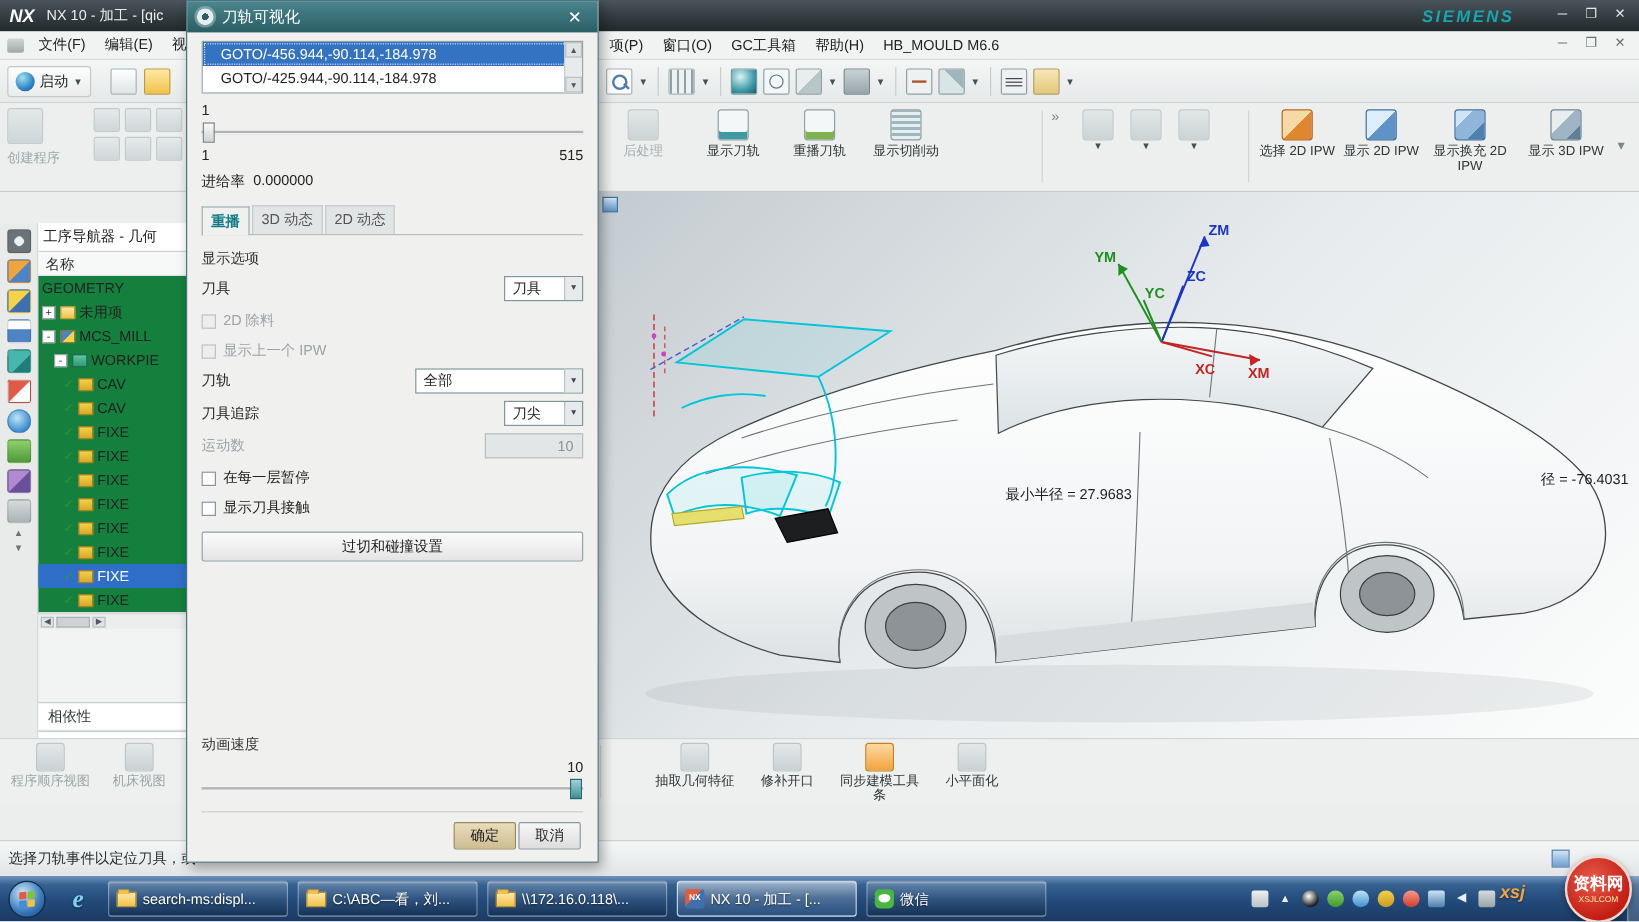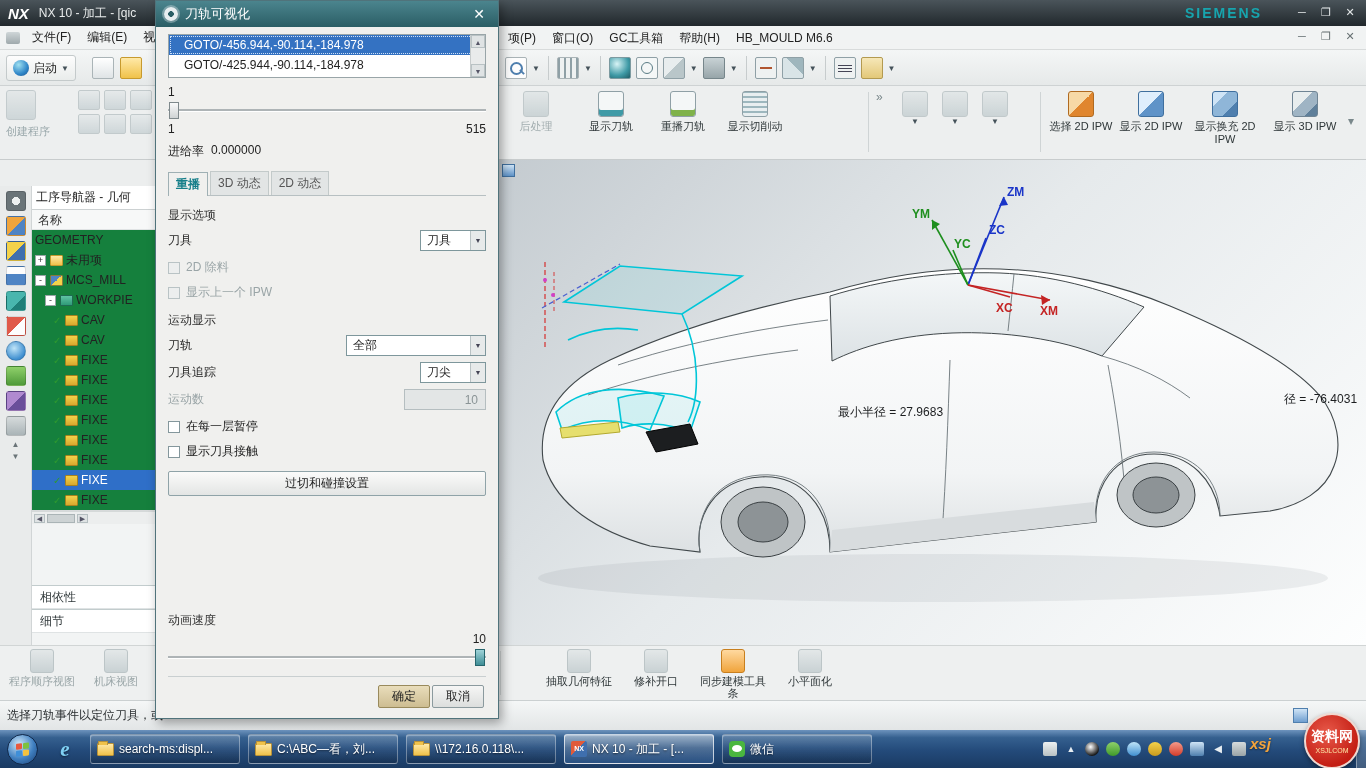--- a/index.html
+++ b/index.html
@@ -3,21 +3,21 @@
 <meta charset="utf-8">
 <style>
   *{margin:0;padding:0;box-sizing:border-box;font-family:"Liberation Sans","DejaVu Sans",sans-serif;}
   html,body{width:1366px;height:768px;overflow:hidden;}
   #screen{position:relative;width:1366px;height:768px;overflow:hidden;background:#eceeee;font-size:12px;color:#222;}
 
   
   .titlebar{position:absolute;left:0;top:0;width:1366px;height:26px;background:linear-gradient(#4a545a,#21282c);display:flex;align-items:center;color:#e6e9ea;z-index:2;}
   .nxlogo{font-weight:bold;font-style:italic;font-size:15px;color:#fff;margin:0 10px 0 8px;}
   .titletext{font-size:12px;color:#e9ecec;}
-  .brand{margin-left:auto;color:#17a5ae;font-weight:bold;letter-spacing:2px;font-size:14px;margin-right:30px;}
+  .brand{margin-left:auto;color:#17a5ae;font-weight:bold;letter-spacing:2px;font-size:14px;margin-right:30px;font-style:italic;}
   .winbtns{display:flex;gap:4px;margin-right:6px;}
   .wbtn{width:20px;height:16px;text-align:center;line-height:15px;font-size:11px;color:#e3e7e8;}
   .ico-min::before{content:"─";} .ico-max::before{content:"❐";} .ico-close::before{content:"✕";}
 
   
   .menubar{position:absolute;left:0;top:26px;width:1366px;height:24px;background:#f1f3f3;border-bottom:1px solid #d8dbdb;display:flex;align-items:center;z-index:1;}
   .mb-ico{width:14px;height:12px;margin:0 4px 0 6px;background:linear-gradient(#cfd6d8,#9fa9ac);border-radius:2px;}
   .m-item{padding:0 8px;line-height:23px;white-space:nowrap;}
   .menu-right{position:absolute;left:500px;top:0;display:flex;align-items:center;height:24px;}
   .mdi-btns{position:absolute;right:6px;top:3px;display:flex;gap:4px;color:#667072;}
@@ -157,21 +157,21 @@
   .btn-row{display:flex;justify-content:flex-end;gap:2px;padding:8px 2px 2px;flex:0 0 auto;}
   .btn{min-width:52px;height:23px;line-height:21px;text-align:center;border:1px solid #8b9a9e;background:linear-gradient(#f6f6f5,#dcdedd);border-radius:2px;padding:0 9px;}
   .btn.ok{background:linear-gradient(#e9ddbb,#cdbd92);border-color:#998a5c;}
 
   
   .viewport{position:absolute;left:498px;top:160px;width:868px;height:485px;background:linear-gradient(135deg,#c4cbd0 0%,#e6eaec 45%,#fdfefe 100%);overflow:hidden;z-index:0;}
   .vp-corner{position:absolute;left:4px;top:4px;width:13px;height:13px;background:linear-gradient(#cfe4f6,#5f93c8);border:1px solid #3f6f9e;}
   .vp-svg{position:absolute;left:0;top:0;}
 
   
-  .bottombar{position:absolute;left:0;top:645px;width:1366px;height:55px;background:#eef0f0;border-top:1px solid #d1d5d5;z-index:1;}
+  .bottombar{position:absolute;left:0;top:615px;width:1366px;height:55px;background:#eef0f0;border-top:1px solid #d1d5d5;z-index:1;}
   .bbtn{position:absolute;top:3px;width:68px;text-align:center;}
   .bbtn .bic{width:24px;height:24px;margin:0 auto;border-radius:3px;background:linear-gradient(#e0e5e6,#bdc8cb);border:1px solid #acb7ba;opacity:.75;}
   .bbtn .bic.hl{background:linear-gradient(#ffd9a0,#f0a43c);border:1px solid #c87f1e;opacity:1;}
   .bbtn .blabel{margin-top:2px;font-size:11px;line-height:12px;color:#2e3638;}
   .bbtn.grayed .blabel{color:#9aa6a8;}
   .bsep{position:absolute;top:5px;width:1px;height:44px;background:#d3d8d8;}
 
   
   .statusbar{position:absolute;left:0;top:700px;width:1366px;height:30px;background:linear-gradient(#f5f7f7,#e2e5e6);border-top:1px solid #cbd0d1;display:flex;align-items:center;z-index:1;}
   .status-text{margin-left:7px;color:#2a2e30;}
@@ -578,21 +578,20 @@
         </div>
       </div>
       <div class="cb disabled">
         <span class="cbbox"></span>
         <span>2D 除料</span>
       </div>
       <div class="cb disabled">
         <span class="cbbox"></span>
         <span>显示上一个 IPW</span>
       </div>
-      <div class="sect">运动显示</div>
       <div class="frow">
         <span>刀轨</span>
         <div class="dd w140">
           <span>全部</span>
           <span class="ddcaret"></span>
         </div>
       </div>
       <div class="frow">
         <span>刀具追踪</span>
         <div class="dd w66">

